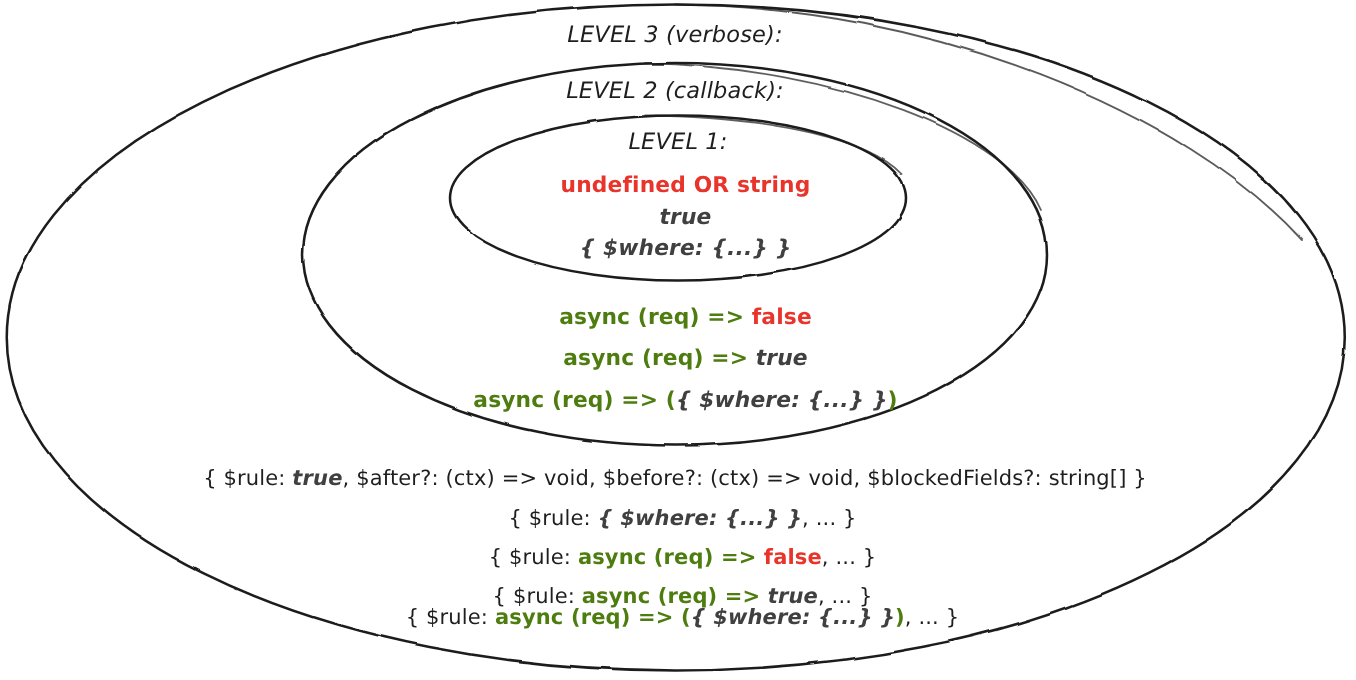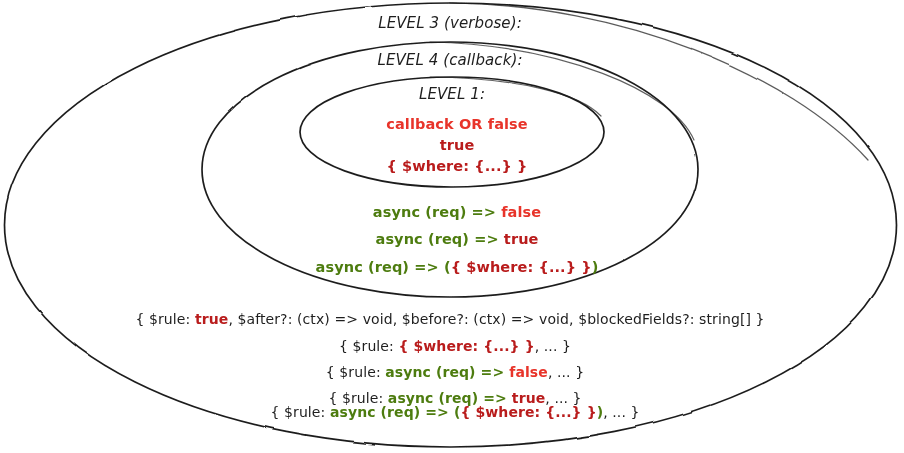--- a/index.html
+++ b/index.html
@@ -44,21 +44,21 @@
   }
   .code-line {
     font-size: 14.5px;
     font-weight: 600;
   }
   .verbose-line {
     font-size: 14px;
     font-weight: 400;
   }
   .red   { color: #e8342a; }
-  .green { color: #b91c1c; }
+  .green { color: #404040; font-style: italic; }
   .blue  { color: #4d7c0f; }
   .black { color: #1e1e1e; }
   .bold  { font-weight: 700; }
   
   .c {
     transform: translateX(-50%);
   }
 </style>
 </head>
 <body>
@@ -92,26 +92,26 @@
     </g>
 
     <g filter="url(#rough3)">
       <ellipse cx="452" cy="132" rx="152" ry="55" fill="none" stroke="#1e1e1e" stroke-width="1.7" stroke-linecap="round"></ellipse>
       <path d="M 430 77 C 520 78 580 94 601 116" fill="none" stroke="#1e1e1e" stroke-width="1.2" stroke-linecap="round" opacity="0.7"></path>
     </g>
   </svg>
 
   <div class="txt level-label c" style="left:450px; top:14px;">LEVEL 3 (verbose):</div>
 
-  <div class="txt level-label c" style="left:450px; top:51px;">LEVEL 4 (callback):</div>
+  <div class="txt level-label c" style="left:450px; top:51px;">LEVEL 2 (callback):</div>
 
   <div class="txt level-label c" style="left:452px; top:85px;">LEVEL 1:</div>
 
   <div class="txt code-line c" style="left:457px; top:116px;">
-    <span class="red">callback OR false</span>
+    <span class="red">undefined OR string</span>
   </div>
 
   <div class="txt code-line c" style="left:457px; top:137px;">
     <span class="green">true</span>
   </div>
 
   <div class="txt code-line c" style="left:457px; top:158px;">
     <span class="green bold">{ $where: {...} }</span>
   </div>
 

